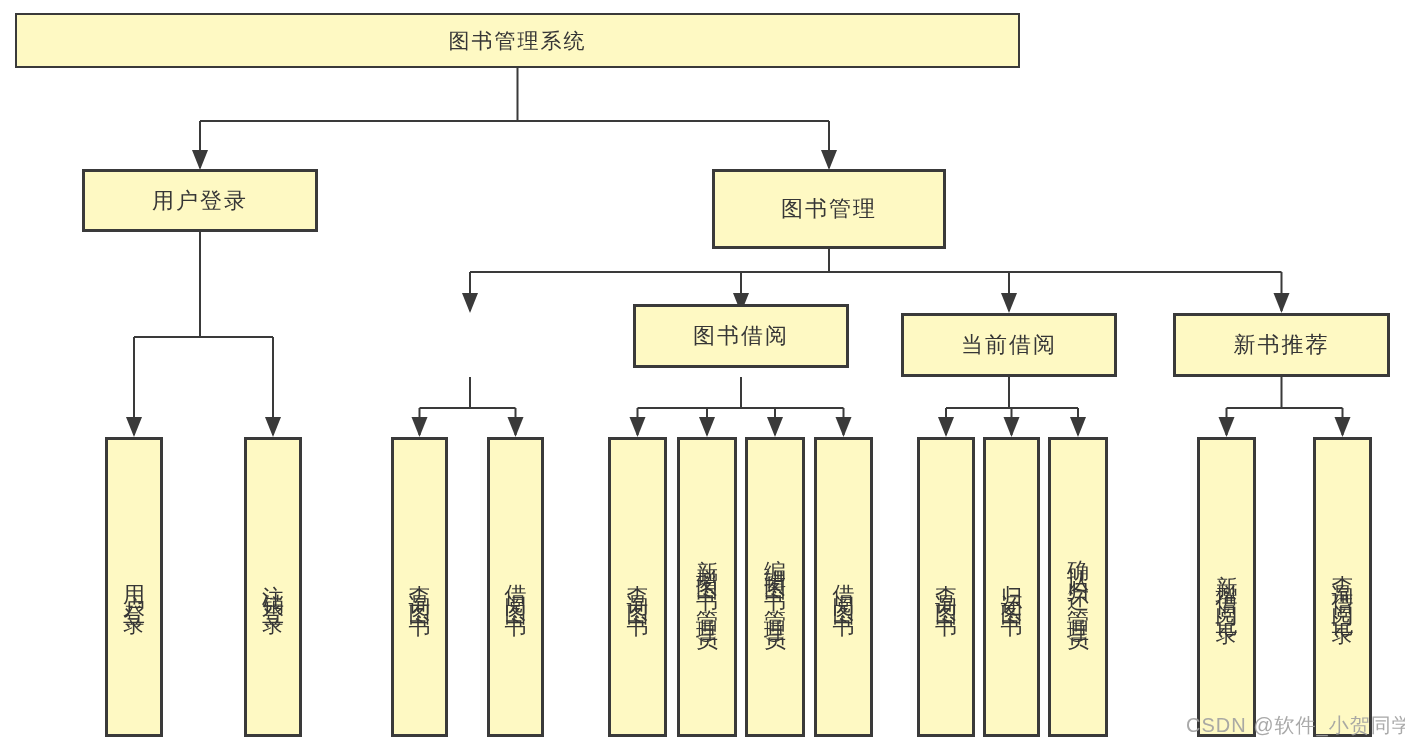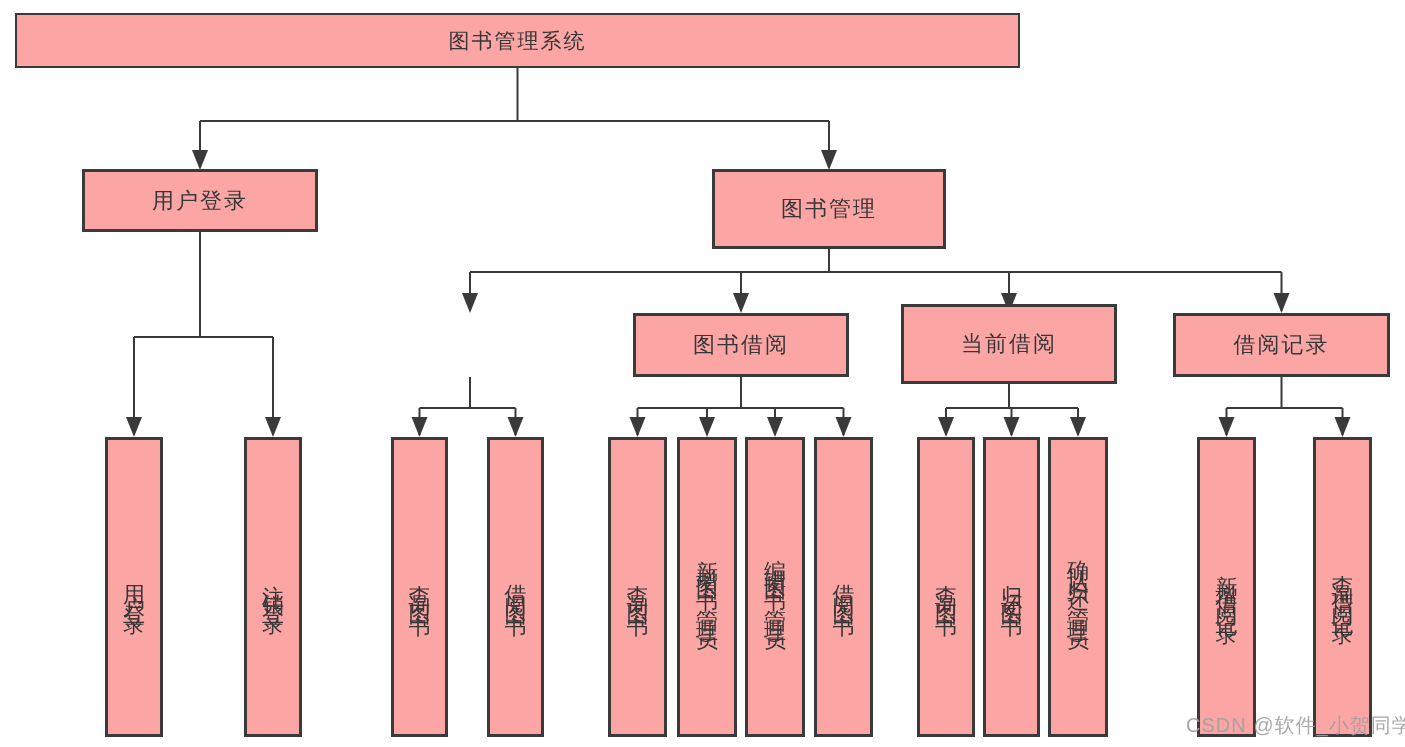--- a/index.html
+++ b/index.html
@@ -17,21 +17,21 @@
   }
   .connectors {
     position: absolute;
     left: 0;
     top: 0;
     z-index: 0;
   }
   .node {
     position: absolute;
     box-sizing: border-box;
-    background: #fca5a5;
+    background: #fef9c3;
     border: 3px solid #3a3a3a;
     display: flex;
     align-items: center;
     justify-content: center;
     color: #363636;
     font-size: 22px;
     z-index: 1;
     line-height: 1;
     letter-spacing: 2px;
   }
@@ -107,28 +107,28 @@
     <span>图书管理系统</span>
   </div>
 
   <div class="node" style="left:82px;top:169px;width:236px;height:63px">
     <span>用户登录</span>
   </div>
   <div class="node" style="left:712px;top:169px;width:234px;height:80px">
     <span>图书管理</span>
   </div>
 
-  <div class="node" style="left:633px;top:313px;width:216px;height:64px">
+  <div class="node" style="left:633px;top:304px;width:216px;height:64px">
     <span>图书借阅</span>
   </div>
-  <div class="node" style="left:901px;top:304px;width:216px;height:80px">
+  <div class="node" style="left:901px;top:313px;width:216px;height:64px">
     <span>当前借阅</span>
   </div>
   <div class="node" style="left:1173px;top:313px;width:217px;height:64px">
-    <span>借阅记录</span>
+    <span>新书推荐</span>
   </div>
 
   <div class="node vnode" style="left:105px;top:437px;width:58px;height:300px">
     <span>用户登录</span>
   </div>
   <div class="node vnode" style="left:244px;top:437px;width:58px;height:300px">
     <span>注销登录</span>
   </div>
 
   <div class="node vnode" style="left:391px;top:437px;width:57px;height:300px">

